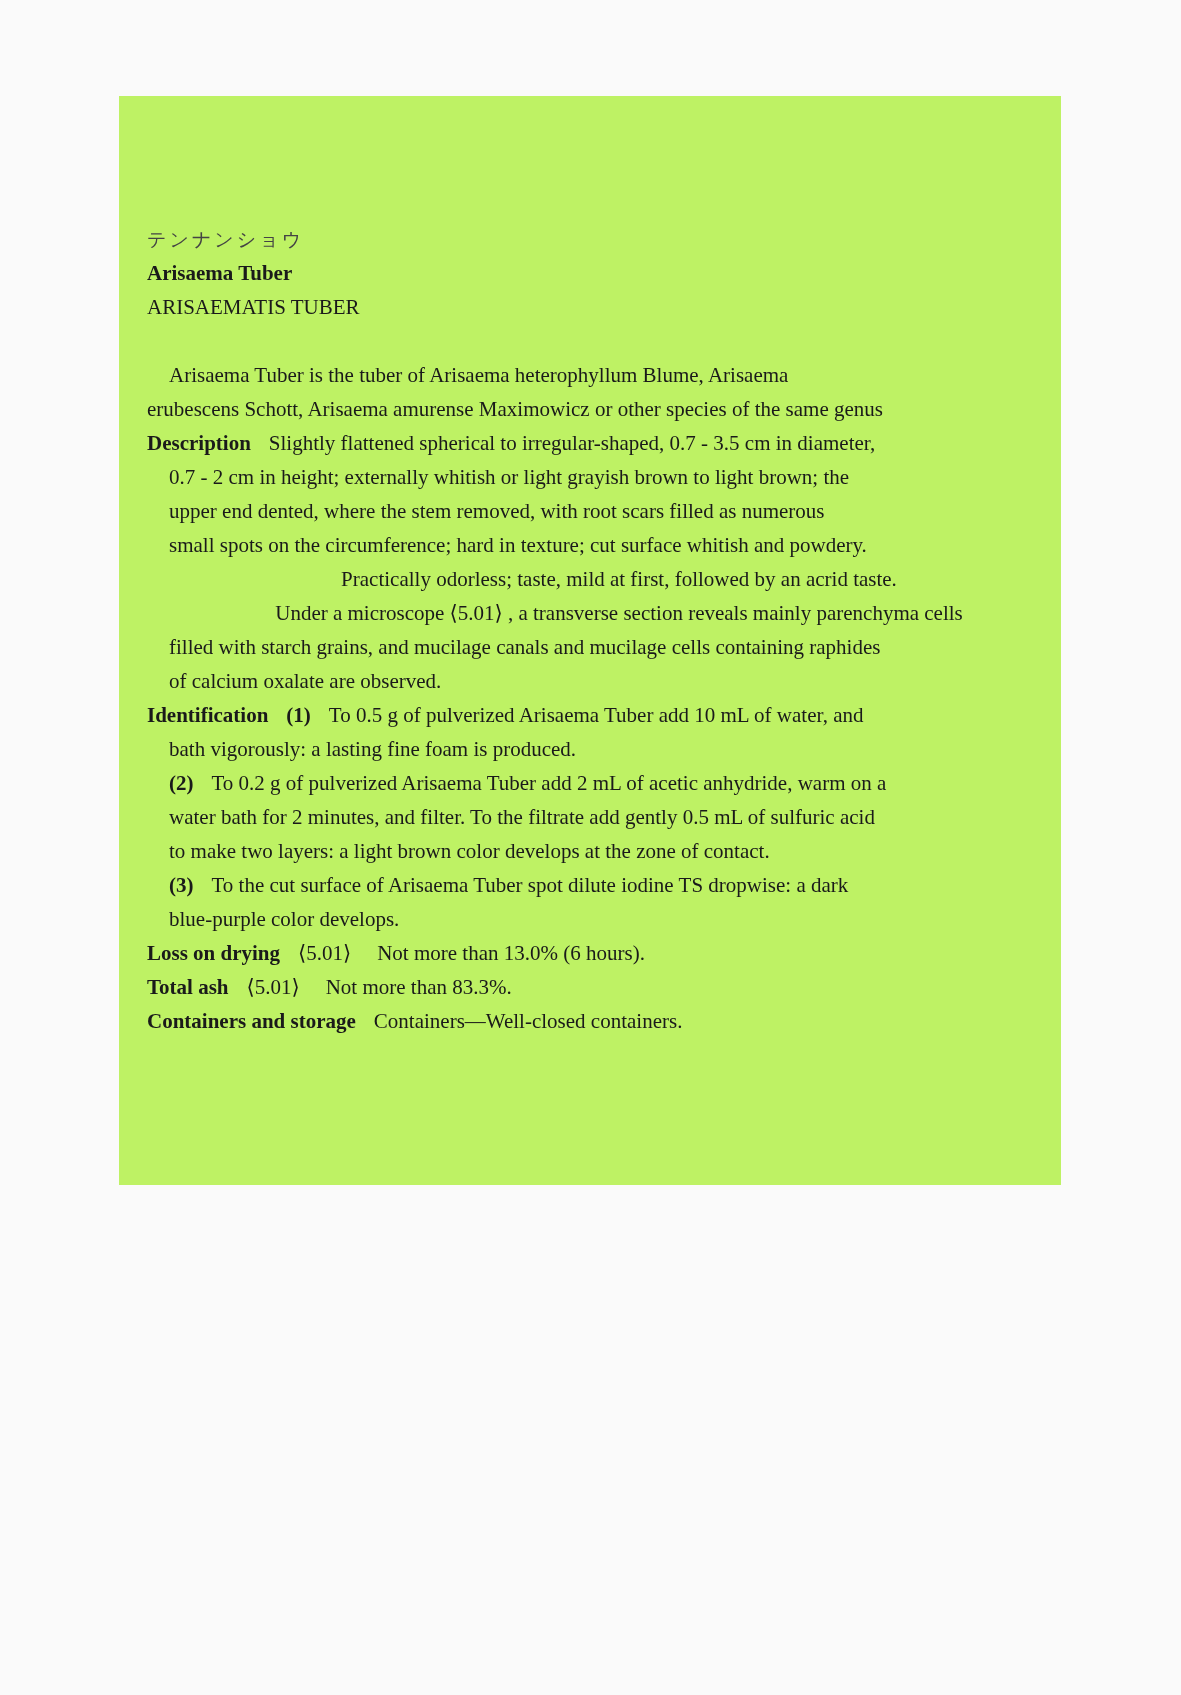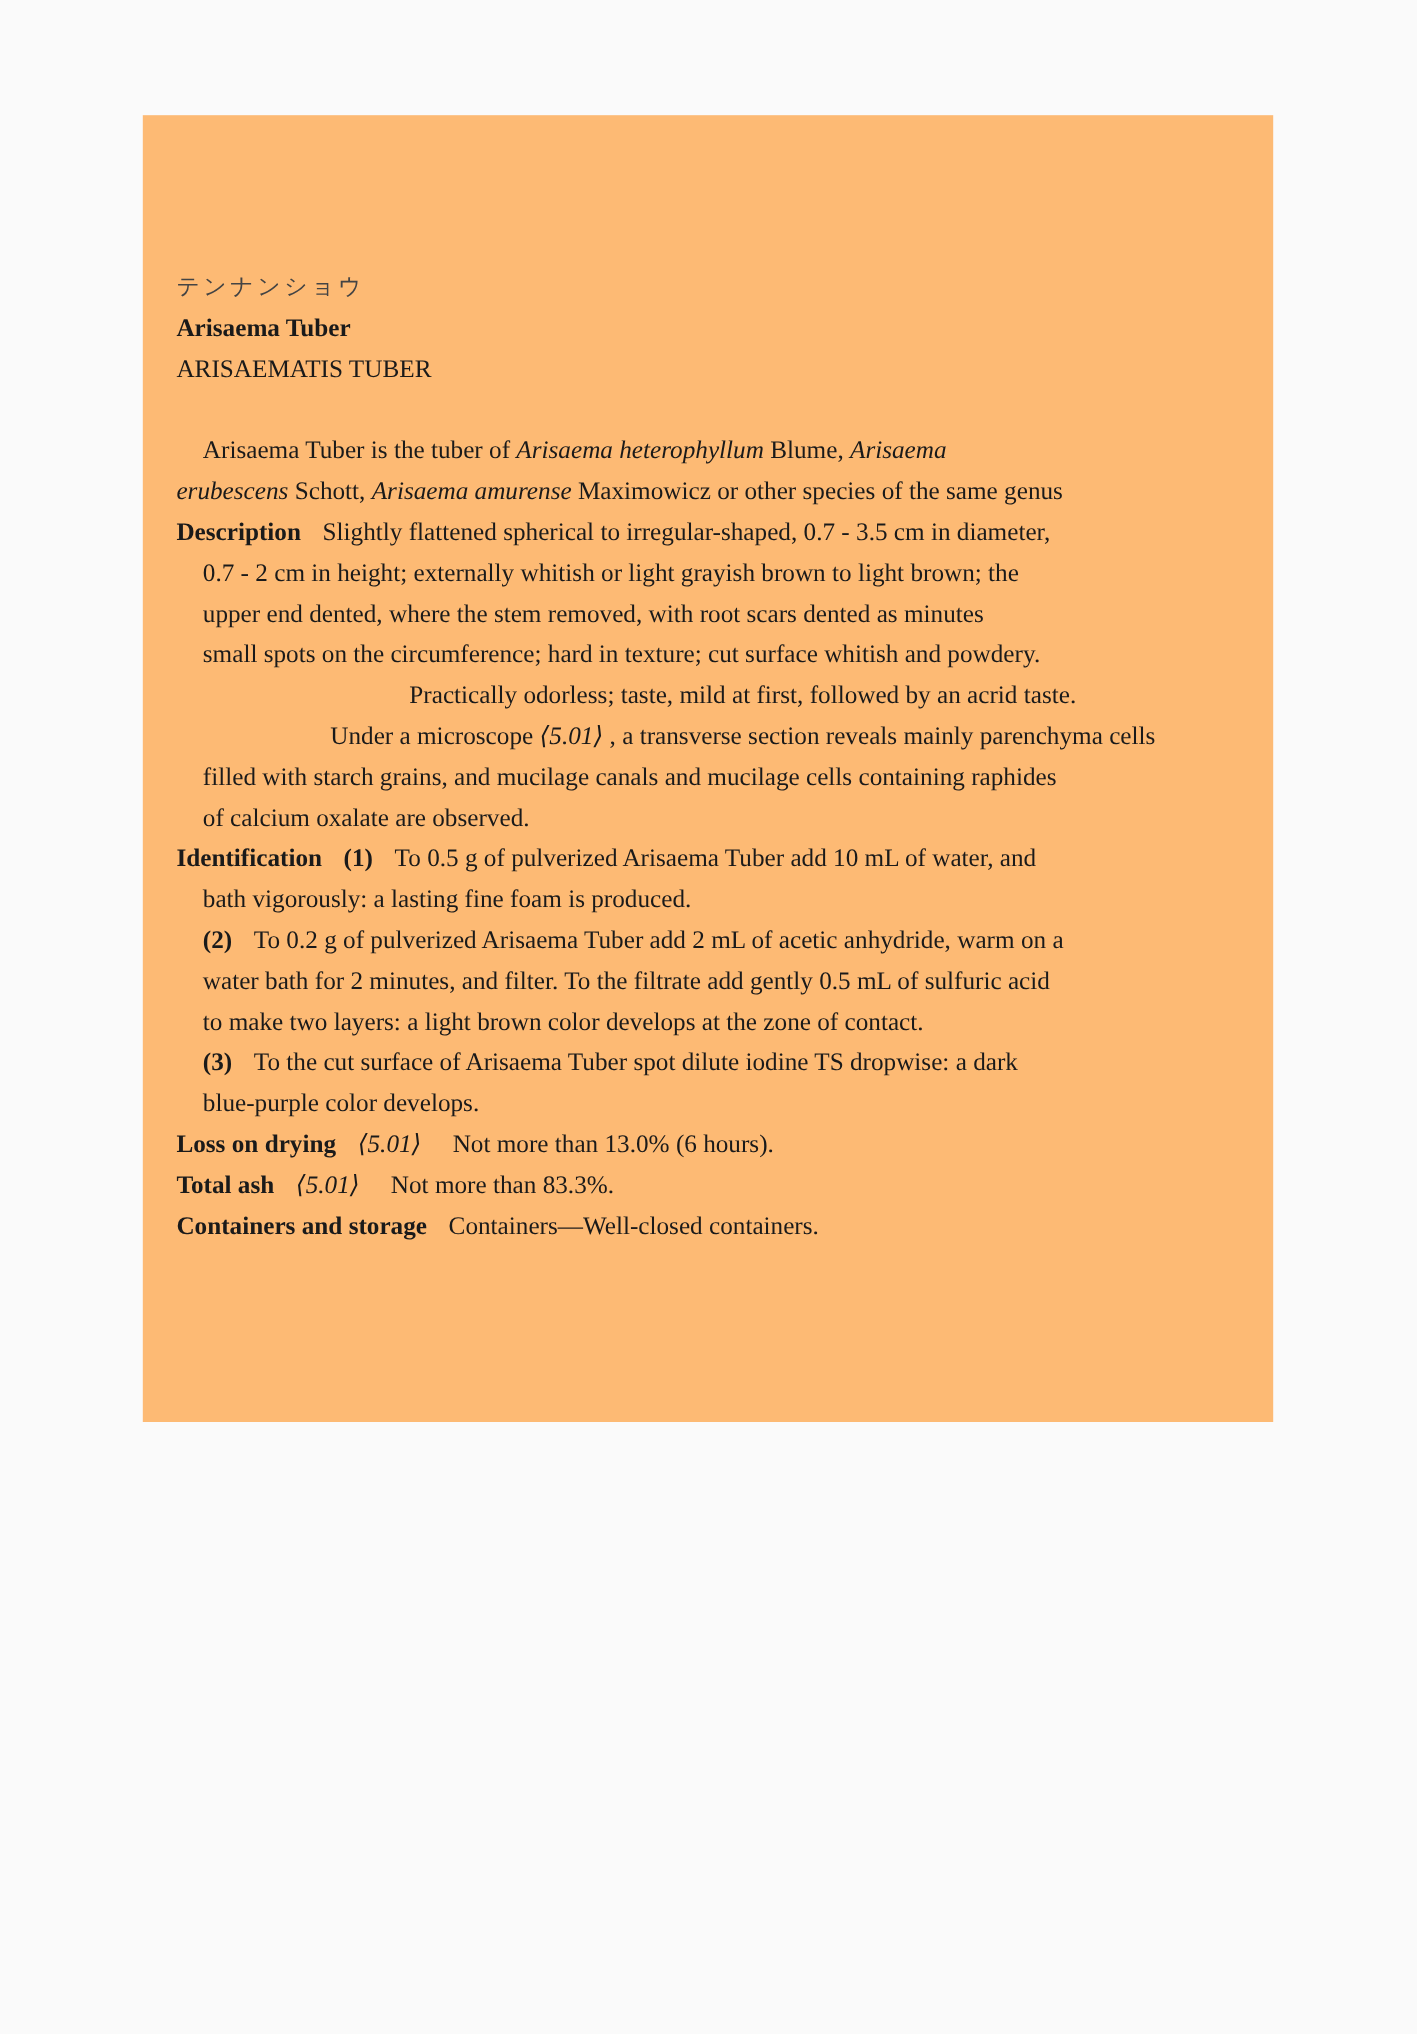--- a/index.html
+++ b/index.html
@@ -14,34 +14,34 @@
     overflow: hidden;
     font-family: "Liberation Serif", "DejaVu Serif", serif;
     color: #1a1a1a;
   }
   .page {
     position: absolute;
     left: 119px;
     top: 96px;
     width: 942px;
     height: 1089px;
-    background: #fdba74;
+    background: #bef264;
   }
   .content {
     position: absolute;
     left: 28px;
     top: 126px;
     width: 900px;
     font-size: 21px;
     line-height: 34px;
   }
   .line { display: block; white-space: nowrap; }
   .jp { font-family: "DejaVu Sans", sans-serif; font-size: 19px; color: #444; letter-spacing: 3px; }
   .b { font-weight: bold; }
-  .i { font-style: italic; }
+  .i { }
   .ind1 { padding-left: 22px; }
   .ind2 { padding-left: 44px; text-align: center; }
   .gap { display: block; height: 34px; }
   .sp { display: inline-block; width: 18px; }
   .sp2 { display: inline-block; width: 26px; }
 </style>
 </head>
 <body>
 
 <div class="page">
@@ -54,21 +54,21 @@
     <span class="gap"></span>
 
     <div>
       <span class="line ind1"><span>Arisaema Tuber is the tuber of </span><span class="i">Arisaema heterophyllum</span><span> Blume, </span><span class="i">Arisaema</span></span>
       <span class="line"><span class="i">erubescens</span><span> Schott, </span><span class="i">Arisaema amurense</span><span> Maximowicz or other species of the same genus</span></span>
     </div>
 
     <div>
       <span class="line"><span class="b">Description</span><span class="sp"></span><span>Slightly flattened spherical to irregular-shaped, 0.7 - 3.5 cm in diameter,</span></span>
       <span class="line ind1">0.7 - 2 cm in height; externally whitish or light grayish brown to light brown; the</span>
-      <span class="line ind1">upper end dented, where the stem removed, with root scars dented as minutes</span>
+      <span class="line ind1">upper end dented, where the stem removed, with root scars filled as numerous</span>
       <span class="line ind1">small spots on the circumference; hard in texture; cut surface whitish and powdery.</span>
       <span class="line ind2">Practically odorless; taste, mild at first, followed by an acrid taste.</span>
       <span class="line ind2"><span>Under a microscope </span><span class="i">⟨5.01⟩</span><span> , a transverse section reveals mainly parenchyma cells</span></span>
       <span class="line ind1">filled with starch grains, and mucilage canals and mucilage cells containing raphides</span>
       <span class="line ind1">of calcium oxalate are observed.</span>
     </div>
 
     <div>
       <span class="line"><span class="b">Identification</span><span class="sp"></span><span class="b">(1)</span><span class="sp"></span><span>To 0.5 g of pulverized Arisaema Tuber add 10 mL of water, and</span></span>
       <span class="line ind1">bath vigorously: a lasting fine foam is produced.</span>

